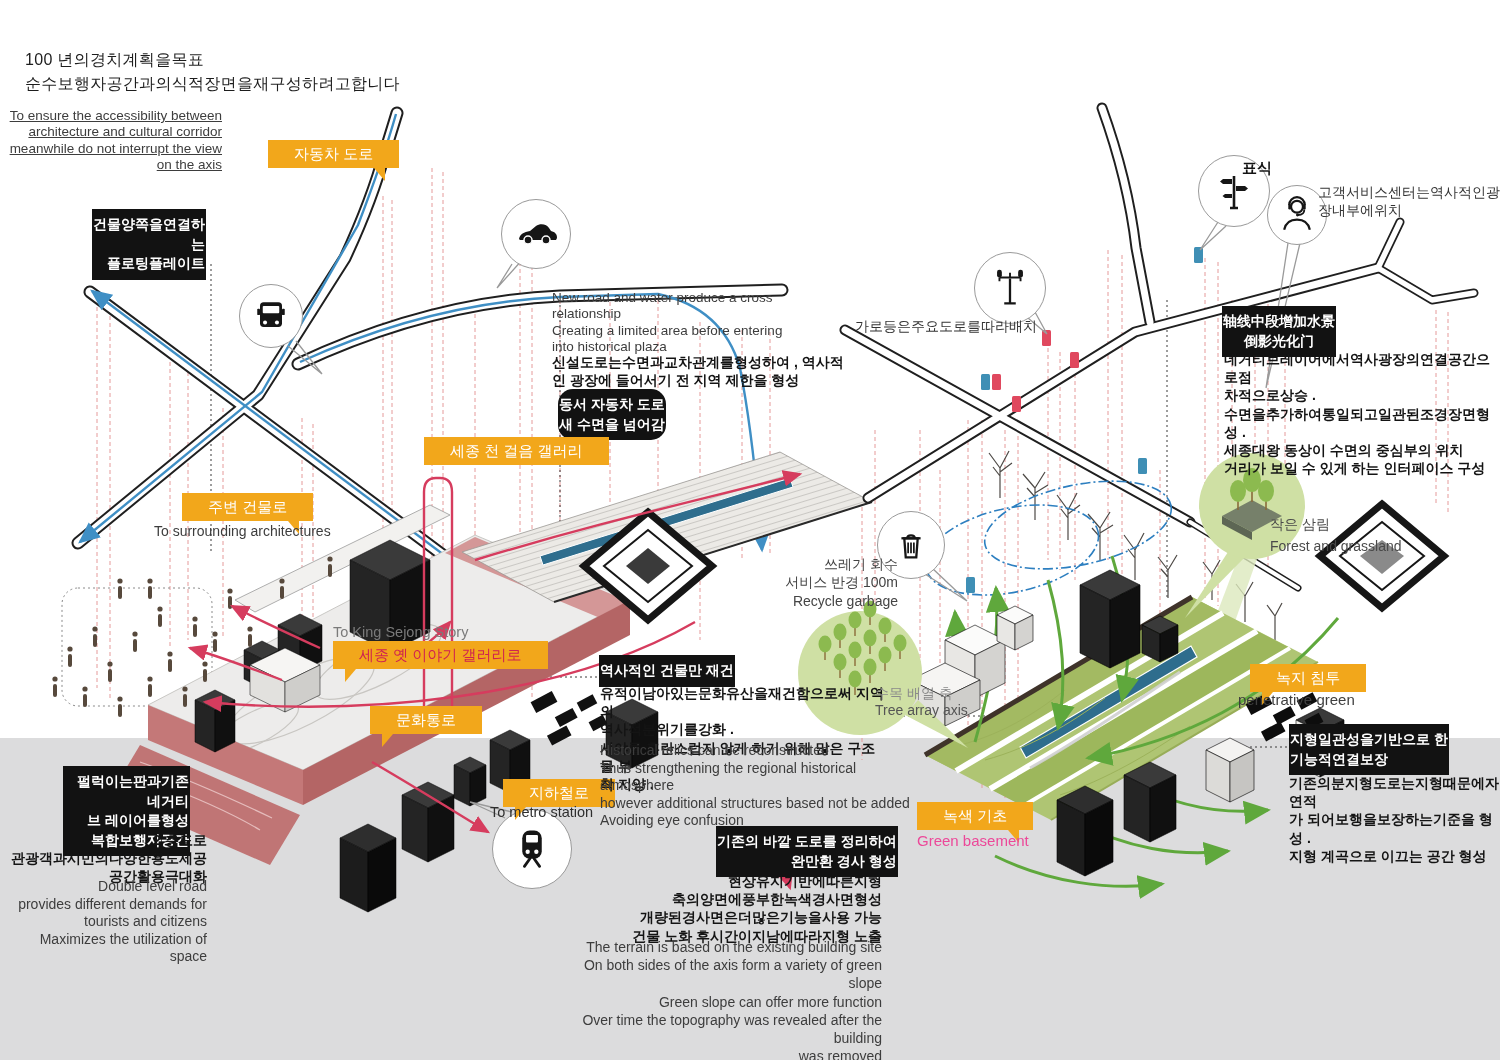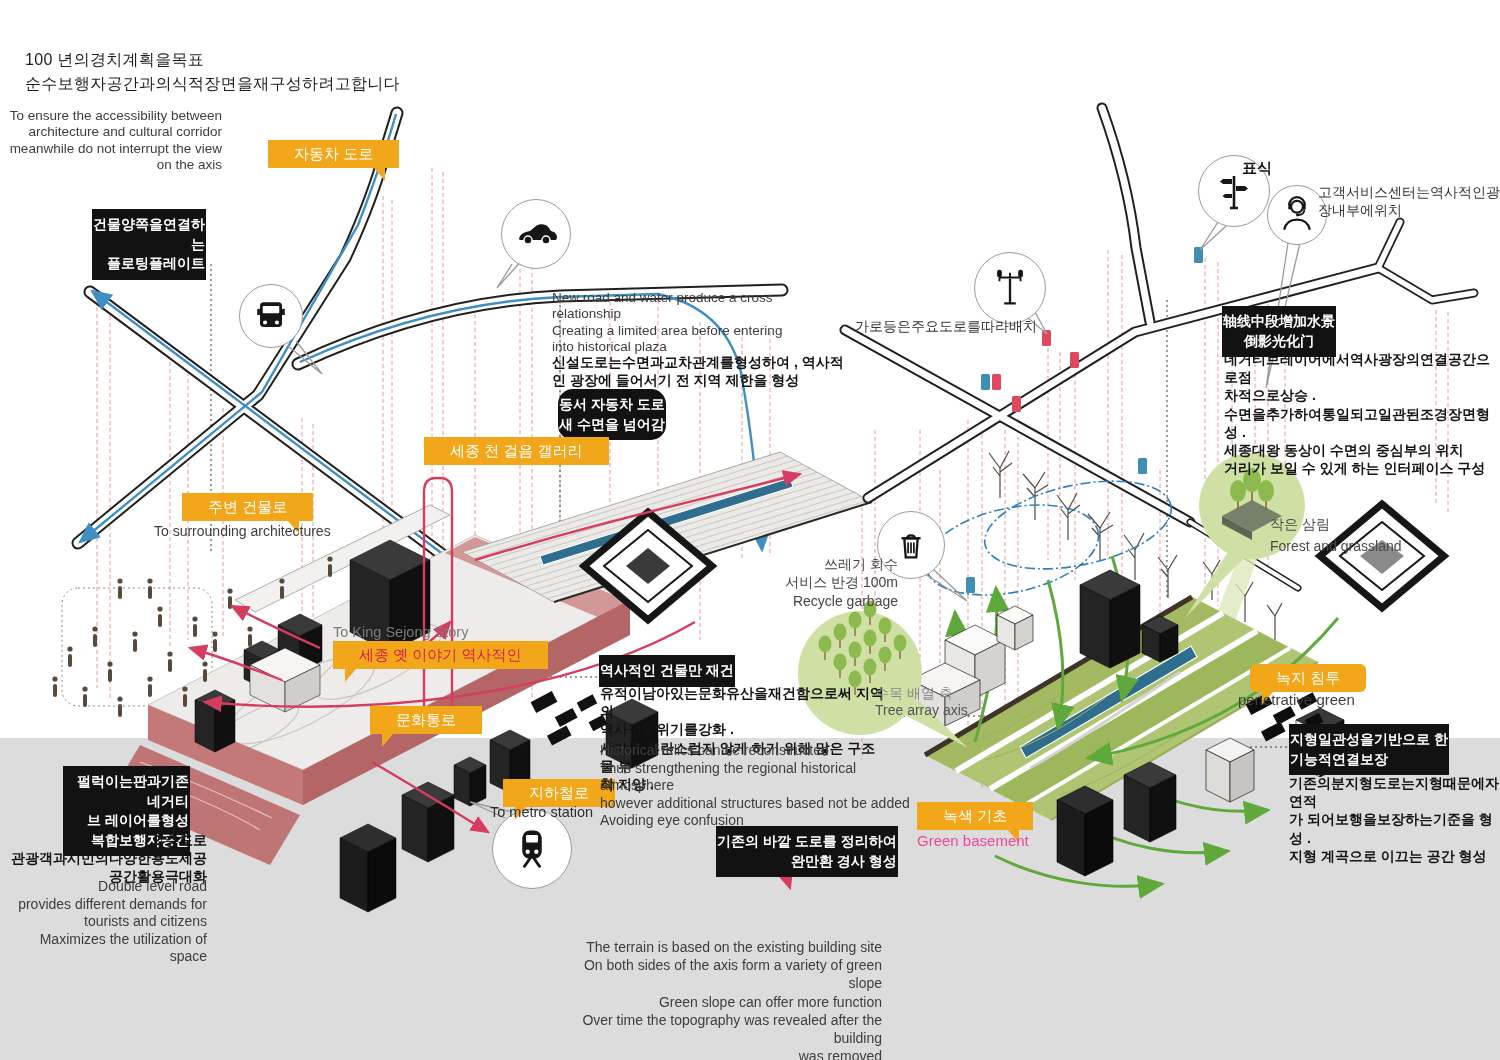--- a/index.html
+++ b/index.html
@@ -566,40 +566,40 @@
     <svg width="46" height="46" viewBox="0 0 48 48">
       <path d="M17,17 h14 l-1.5,20 h-11 z" fill="none" stroke="#161616" stroke-width="2.4"></path>
       <path d="M14,17 h20" stroke="#161616" stroke-width="2.4"></path>
       <path d="M20,17 c0,-4 8,-4 8,0" fill="none" stroke="#161616" stroke-width="2.2"></path>
       <path d="M21,21.5 v11 M24,21.5 v11 M27,21.5 v11" stroke="#161616" stroke-width="1.8"></path>
     </svg>
   </div>
 
   <div class="t title" style="left:25px;top:48px;">100 년의경치계획을목표
 순수보행자공간과의식적장면을재구성하려고합니다</div>
-  <div class="t en right" style="left:0;top:108px;width:222px;">To ensure the accessibility between
+  <div class="t en right" style="left:0;top:108px;width:222px;text-decoration:underline;">To ensure the accessibility between
 architecture and cultural corridor
 meanwhile do not interrupt the view
 on the axis</div>
   <div class="t bbox right" style="left:92px;top:209px;width:112px;">건물양쪽을연결하는
 플로팅플레이트</div>
   <div class="olabel pbr" style="left:268px;top:140px;">자동차 도로</div>
   <div class="t en" style="left:552px;top:290px;">New road and water produce a cross
 relationship
 Creating a limited area before entering
 into historical plaza</div>
   <div class="t kob" style="left:552px;top:353px;">신설도로는수면과교차관계를형성하여 , 역사적
 인 광장에 들어서기 전 지역 제한을 형성</div>
   <div class="t bbox" style="left:558px;top:389px;text-align:center;border-radius:15px;">동서 자동차 도로
 새 수면을 넘어감</div>
   <div class="olabel" style="left:424px;top:437px;">세종 천 걸음 갤러리</div>
   <div class="olabel pbr" style="left:182px;top:493px;">주변 건물로</div>
   <div class="t en" style="left:118px;top:523px;font-size:14px;margin-left:36px;">To surrounding architectures</div>
   <div class="t note gray" style="left:333px;top:624px;font-size:14.5px;">To King Sejong Story</div>
-  <div class="olabel redtext pbl" style="left:333px;top:641px;">세종 옛 이야기 역사적인</div>
+  <div class="olabel redtext pbl" style="left:333px;top:641px;">세종 옛 이야기 갤러리로</div>
   <div class="olabel pbl" style="left:370px;top:706px;">문화통로</div>
   <div class="olabel pbl" style="left:503px;top:779px;">지하철로</div>
   <div class="t" style="left:490px;top:804px;font-size:14.5px;color:#2e2e2e;">To metro station</div>
   <div class="t bbox" style="left:599px;top:655px;">역사적인 건물만 재건</div>
   <div class="t kob" style="left:600px;top:684px;width:285px;">유적이남아있는문화유산을재건함으로써 지역의
 역사적분위기를강화 .
 시야를 혼란스럽지 않게 하기 위해 많은 구조물 부
 착 지양 .</div>
   <div class="t en" style="left:600px;top:742px;font-size:14px;line-height:1.25;">Historical relics can be reconstructed
 Thus strengthening the regional historical
@@ -611,20 +611,24 @@
 복합보행자공간</div>
   <div class="t kob right" style="left:0;top:831px;width:207px;">2 층도로
 관광객과시민의다양한용도제공
 공간활용극대화</div>
   <div class="t en right" style="left:0;top:878px;font-size:14px;line-height:1.25;width:207px;">Double level road
 provides different demands for
 tourists and citizens
 Maximizes the utilization of space</div>
   <div class="t bbox right" style="left:716px;top:826px;">기존의 바깥 도로를 정리하여
 완만환 경사 형성</div>
+  <div class="t kob right" style="left:600px;top:872px;width:282px;">현상유지기반에따른지형
+축의양면에풍부한녹색경사면형성
+개량된경사면은더많은기능을사용 가능
+건물 노화 후시간이지남에따라지형 노출</div>
   <div class="t en right" style="left:560px;top:938px;font-size:14px;line-height:1.3;width:322px;">The terrain is based on the existing building site
 On both sides of the axis form a variety of green slope
 Green slope can offer more function
 Over time the topography was revealed after the building
 was removed</div>
 
   <div class="t kob" style="left:1242px;top:158px;font-size:15px;">표식</div>
   <div class="t" style="left:1318px;top:184px;font-size:14px;color:#333;">고객서비스센터는역사적인광
 장내부에위치</div>
   <div class="t" style="left:855px;top:318px;font-size:14px;color:#333;">가로등은주요도로를따라배치</div>
@@ -635,21 +639,21 @@
 수면을추가하여통일되고일관된조경장면형성 .
 세종대왕 동상이 수면의 중심부의 위치
 거리가 보일 수 있게 하는 인터페이스 구성</div>
   <div class="t right" style="left:770px;top:556px;width:128px;font-size:14px;color:#444;line-height:1.28;">쓰레기 회수
 서비스 반경 100m</div>
   <div class="t right" style="left:770px;top:593px;width:128px;font-size:14px;color:#444;">Recycle garbage</div>
   <div class="t" style="left:1270px;top:514px;font-size:14px;color:#4a4a4a;line-height:1.55;">작은 삼림</div>
   <div class="t" style="left:1270px;top:538px;font-size:14px;color:#4a4a4a;">Forest and grassland</div>
   <div class="t" style="left:875px;top:685px;font-size:14px;color:#8a8a8a;">수목 배열 축</div>
   <div class="t" style="left:875px;top:702px;font-size:14px;color:#555;">Tree array axis</div>
-  <div class="olabel pbl" style="left:1250px;top:664px;border-radius:6px;">녹지 침투</div>
+  <div class="olabel pbl" style="left:1250px;top:664px;">녹지 침투</div>
   <div class="t" style="left:1238px;top:691px;font-size:15px;color:#3f3f3f;">penetrative green</div>
   <div class="t bbox" style="left:1289px;top:724px;">지형일관성을기반으로 한
 기능적연결보장</div>
   <div class="t kob" style="left:1289px;top:774px;width:211px;overflow:hidden;">기존의분지형도로는지형때문에자연적
 가 되어보행을보장하는기준을 형성 .
 지형 계곡으로 이끄는 공간 형성</div>
   <div class="olabel pbr" style="left:917px;top:802px;">녹색 기초</div>
   <div class="t" style="left:917px;top:832px;font-size:15px;color:#ec4899;">Green basement</div>
 
 </div>

